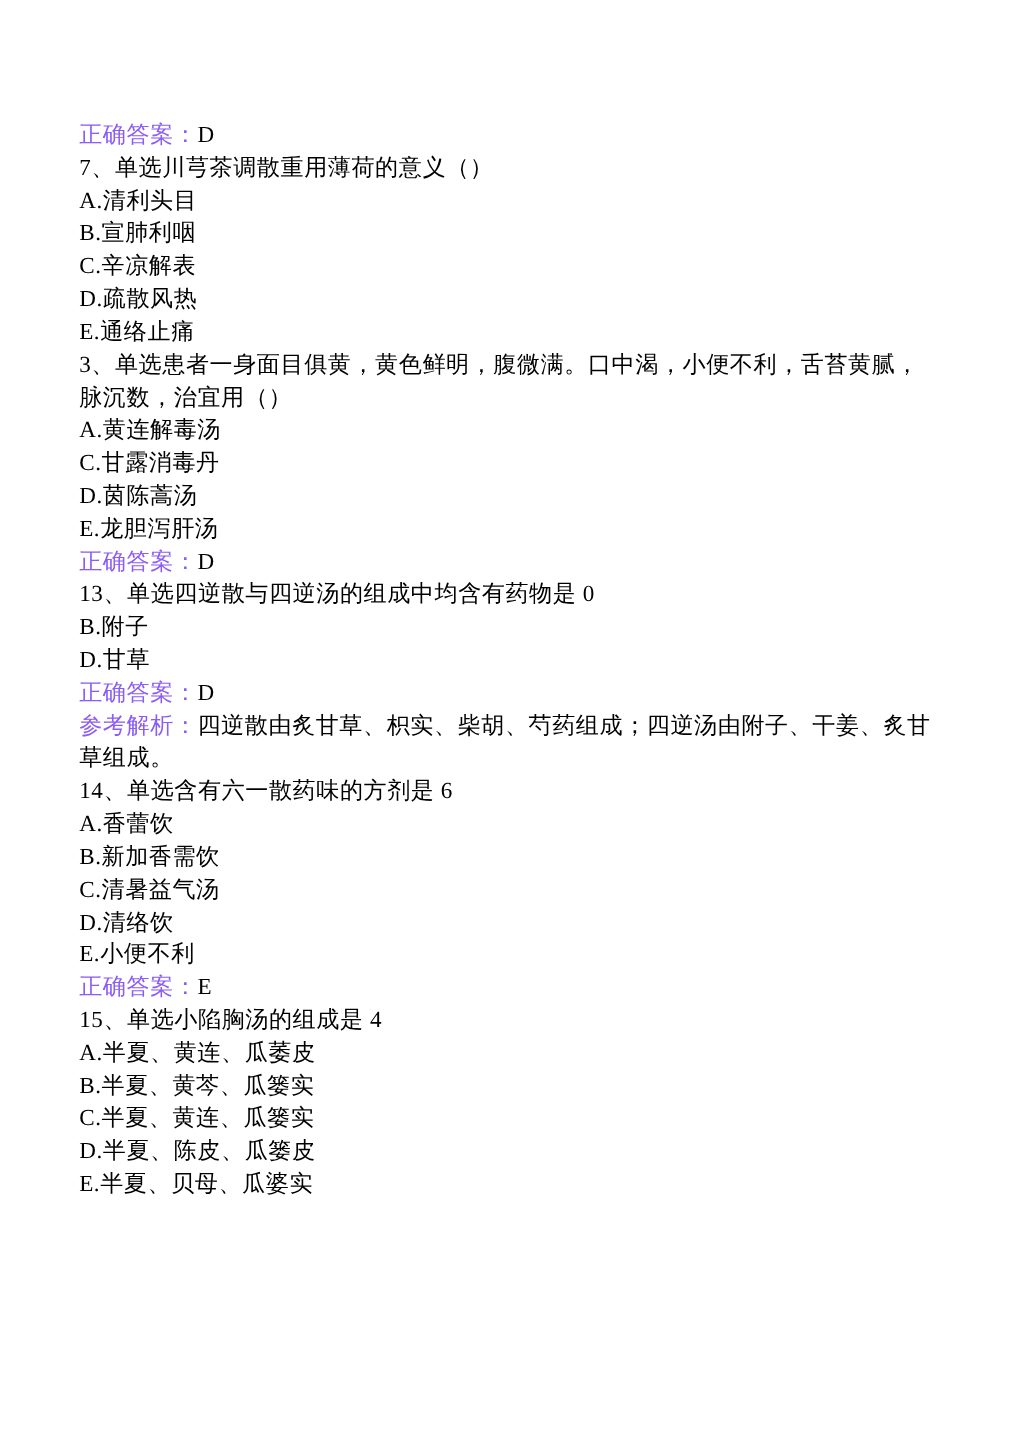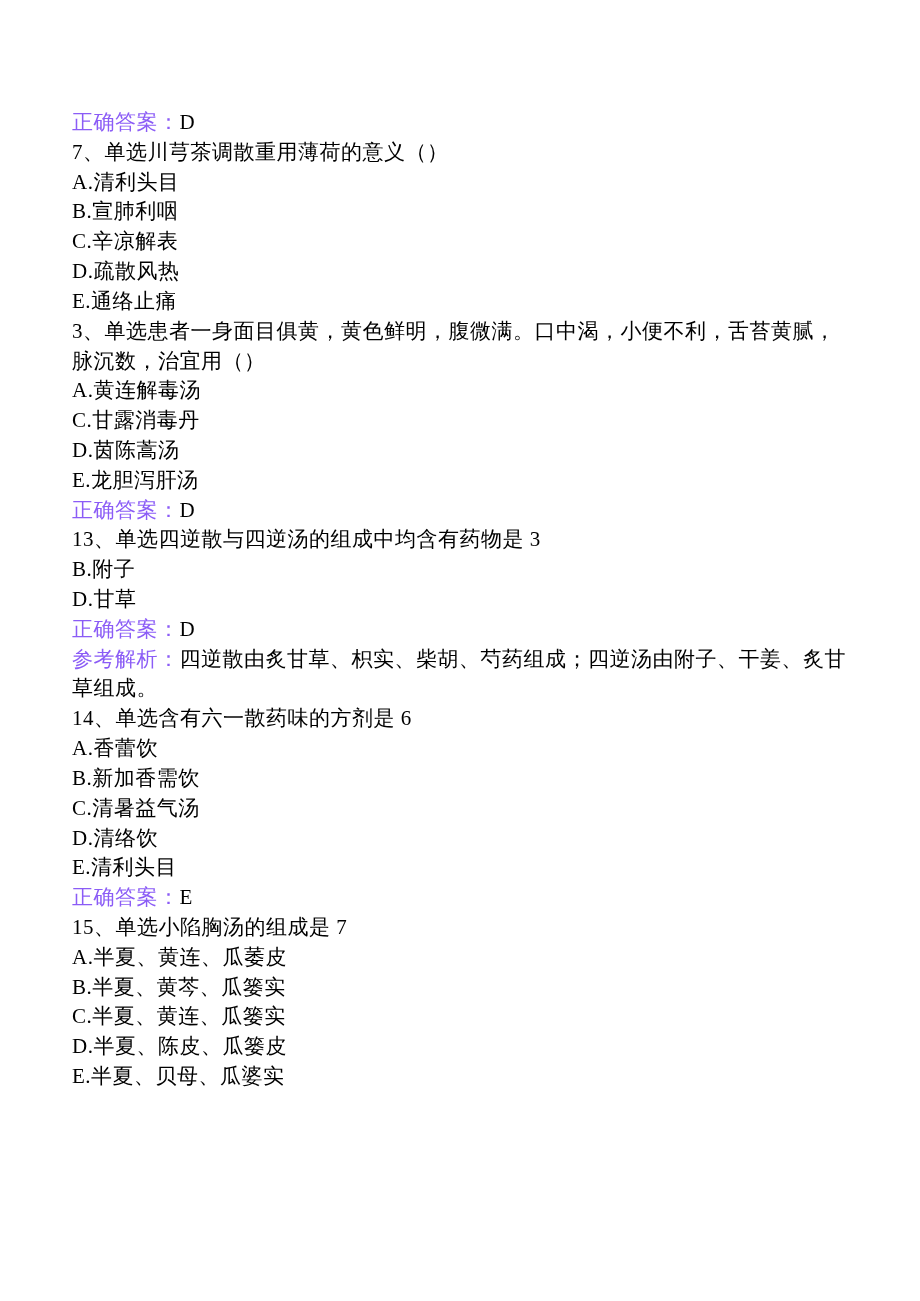--- a/index.html
+++ b/index.html
@@ -42,34 +42,34 @@
   <div class="line">D.疏散风热</div>
   <div class="line">E.通络止痛</div>
 
   <div class="line"><span>3</span><span>、单选患者一身面目俱黄，黄色鲜明，腹微满。口中渴，小便不利，舌苔黄腻，脉沉数，治宜用（）</span></div>
   <div class="line">A.黄连解毒汤</div>
   <div class="line">C.甘露消毒丹</div>
   <div class="line">D.茵陈蒿汤</div>
   <div class="line">E.龙胆泻肝汤</div>
   <div class="line"><span class="red">正确答案：</span><span class="black">D</span></div>
 
-  <div class="line"><span>13</span><span>、单选四逆散与四逆汤的组成中均含有药物是 3</span></div>
+  <div class="line"><span>13</span><span>、单选四逆散与四逆汤的组成中均含有药物是 0</span></div>
   <div class="line">B.附子</div>
   <div class="line">D.甘草</div>
   <div class="line"><span class="red">正确答案：</span><span class="black">D</span></div>
   <div class="line"><span class="red">参考解析：</span><span class="black">四逆散由炙甘草、枳实、柴胡、芍药组成；四逆汤由附子、干姜、炙甘草组成。</span></div>
 
   <div class="line"><span>14</span><span>、单选含有六一散药味的方剂是 6</span></div>
   <div class="line">A.香蕾饮</div>
   <div class="line">B.新加香需饮</div>
   <div class="line">C.清暑益气汤</div>
   <div class="line">D.清络饮</div>
-  <div class="line">E.清利头目</div>
+  <div class="line">E.小便不利</div>
   <div class="line"><span class="red">正确答案：</span><span class="black">E</span></div>
 
-  <div class="line"><span>15</span><span>、单选小陷胸汤的组成是 7</span></div>
+  <div class="line"><span>15</span><span>、单选小陷胸汤的组成是 4</span></div>
   <div class="line">A.半夏、黄连、瓜萎皮</div>
   <div class="line">B.半夏、黄芩、瓜篓实</div>
   <div class="line">C.半夏、黄连、瓜篓实</div>
   <div class="line">D.半夏、陈皮、瓜篓皮</div>
   <div class="line">E.半夏、贝母、瓜婆实</div>
 
 </div>
 
 </body></html>

